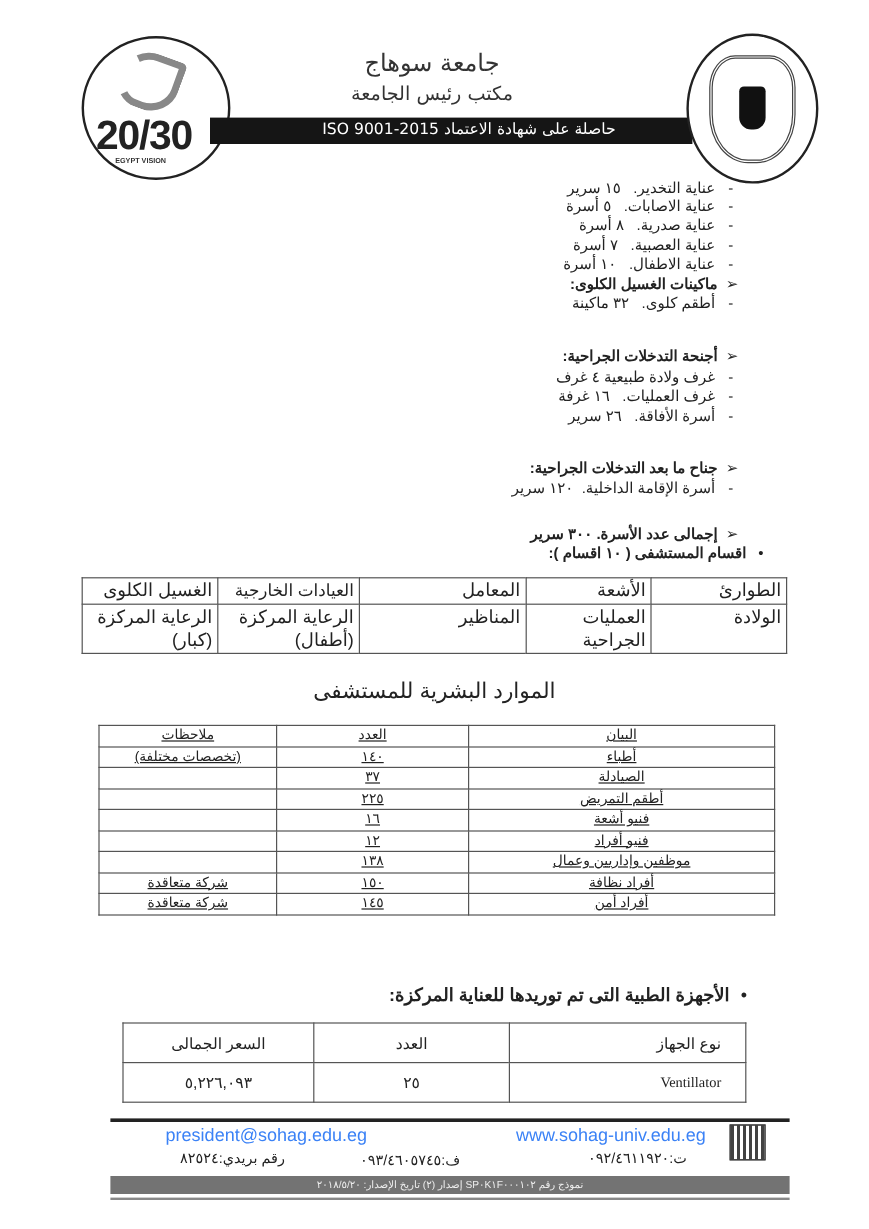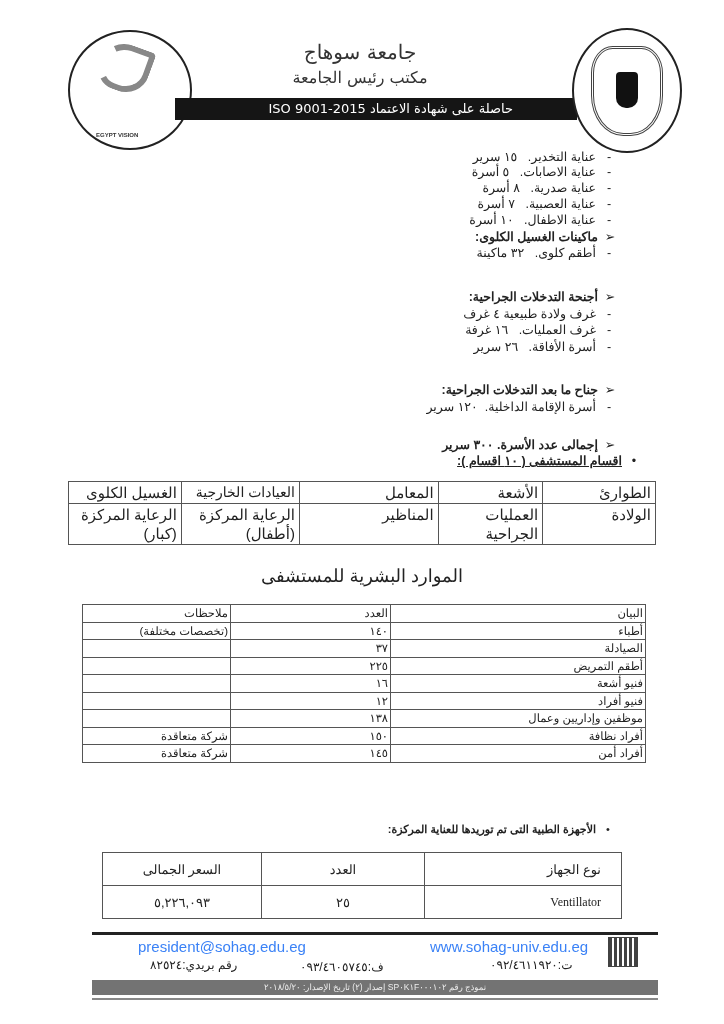--- a/index.html
+++ b/index.html
@@ -16,44 +16,45 @@
   .bar{left:175px;top:98px;width:402px;height:22px;background:#151515;}
   .bar span{position:absolute;right:64px;top:3px;color:#fff;font:13px "DejaVu Sans",sans-serif;direction:rtl;}
   .t1{left:290px;top:40px;width:140px;text-align:center;font:20px "DejaVu Serif",serif;color:#333;direction:rtl;}
   .t2{left:290px;top:68px;width:140px;text-align:center;font:16px "DejaVu Serif",serif;color:#333;direction:rtl;}
   
   .rtl{direction:rtl;text-align:right;font-family:"Liberation Sans",sans-serif;font-size:12.5px;line-height:15px;}
   .li{position:absolute;right:102px;white-space:nowrap;}
   .li .d{display:inline-block;width:26px;text-align:center;}
   .hd{position:absolute;right:102px;white-space:nowrap;font-weight:bold;}
   .hd .a{display:inline-block;width:24px;text-align:center;font-weight:normal;}
-  .ul{text-decoration:underline;}
+  .ul{}
   table{border-collapse:collapse;position:absolute;direction:rtl;font-family:"Liberation Sans",sans-serif;}
   td,th{border:1px solid #555;}
   .t-dep{left:68px;top:481px;width:588px;font-size:15px;}
   .t-dep td{padding:1px 4px;vertical-align:top;line-height:19px;}
   .t-hr{left:82px;top:604px;width:564px;font-size:11.5px;}
-  .t-hr td{padding:0 2px;height:16.5px;line-height:16px;}
+  .t-hr td{text-align:center;padding:0 2px;height:16.5px;line-height:16px;text-decoration:underline;}
   .t-dev{left:102px;top:852px;width:520px;font-size:13px;}
   .t-dev td{text-align:center;font-weight:normal;height:30px;}
   .title-hr{left:0;width:724px;top:565px;text-align:center;font:18px "Liberation Sans",sans-serif;direction:rtl;}
   
   .fline{left:92px;top:932px;width:566px;height:3px;background:#222;}
   .fbar{left:92px;top:980px;width:566px;height:15px;background:#737373;color:#eee;font:8.5px "Liberation Sans",sans-serif;text-align:center;line-height:15px;direction:rtl;}
   .fline2{left:92px;top:998px;width:566px;height:2px;background:#888;}
   .ft{font:15px "Liberation Sans",sans-serif;color:#3b82f6;}
   .fs{font:12px "Liberation Sans",sans-serif;color:#222;direction:rtl;}
   .qr{left:608px;top:937px;width:28px;height:28px;background:
      repeating-linear-gradient(90deg,#222 0 3px,#fff 3px 5px),#222;opacity:.85;border:1px solid #222;}
 </style>
 </head>
 <body>
 
 <div class="abs logo-l">
   <div class="sw"></div>
+  <div class="n">20/30</div>
   <div class="v">EGYPT VISION</div>
 </div>
 <div class="abs bar">
   <span>حاصلة على شهادة الاعتماد ISO 9001-2015</span>
 </div>
 <div class="abs logo-r">
   <div class="sh"></div>
   <div class="blk"></div>
 </div>
 <div class="abs t1">جامعة سوهاج</div>
@@ -145,21 +146,21 @@
       </tr>
   <tr>
         <td>أفراد أمن</td>
         <td>١٤٥</td>
         <td>شركة متعاقدة</td>
       </tr>
 </tbody>
   </table>
 
 <div class="rtl">
-  <div class="hd" style="top:822px;right:104px;font-size:11px"><span class="a">•</span><span>الأجهزة الطبية التى تم توريدها للعناية المركزة:</span></div>
+  <div class="hd" style="top:822px;right:92px;font-size:15px"><span class="a">•</span><span>الأجهزة الطبية التى تم توريدها للعناية المركزة:</span></div>
 </div>
 <table class="t-dev">
   <tbody>
       <tr>
     <td style="width:175px;text-align:right;padding-right:20px">نوع الجهاز</td>
     <td style="width:160px">العدد</td>
     <td>السعر الجمالى</td>
   </tr>
   <tr>
     <td style="text-align:right;padding-right:20px;font-family:'Liberation Serif',serif;font-size:12px">Ventillator</td>

